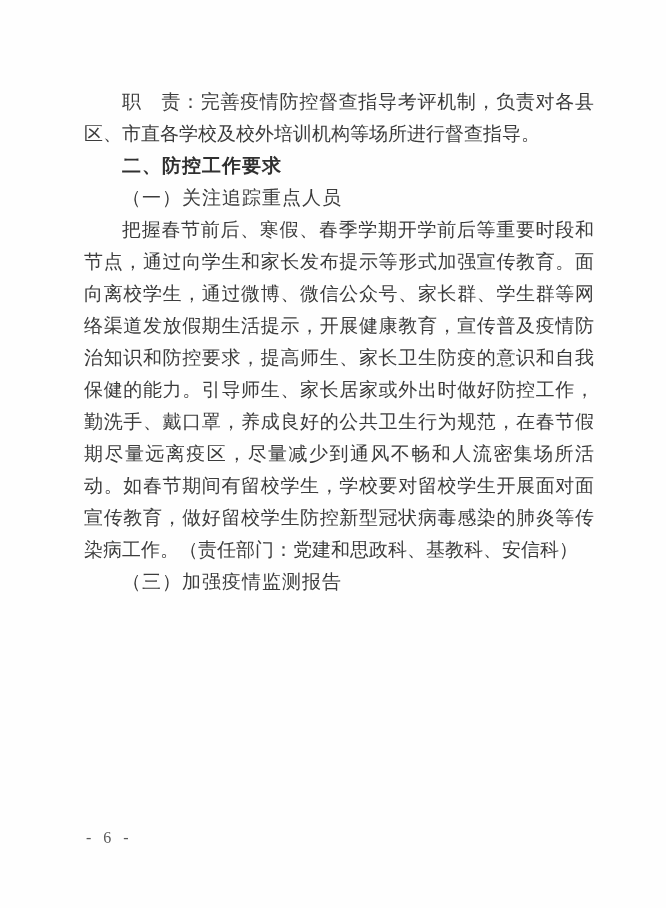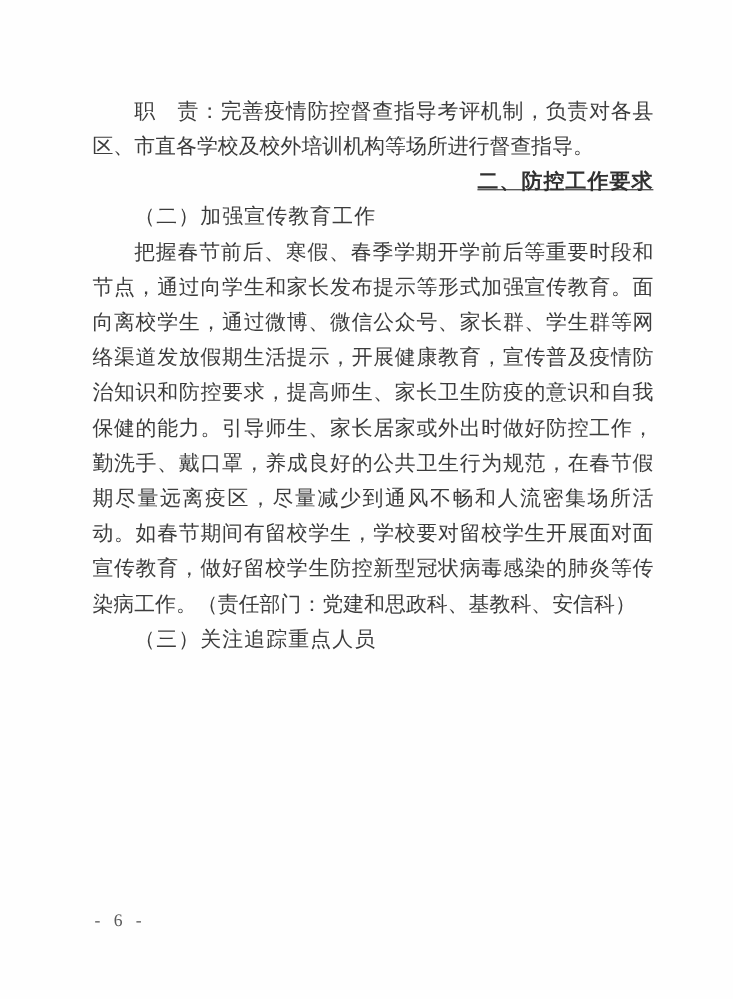--- a/index.html
+++ b/index.html
@@ -27,24 +27,23 @@
     word-break: break-all;
   }
   .content p {
     margin: 0;
     padding: 0;
     text-indent: 2em;
   }
   .content p.heading {
     font-weight: 700;
     color: #303030;
-    text-align: right;
+    text-align: left;
     font-family: "Liberation Sans", "DejaVu Sans", sans-serif;
     letter-spacing: 1px;
-    text-decoration: underline;
   }
   .content p.subheading {
     text-align: left;
     letter-spacing: 1px;
   }
   .page-number {
     position: absolute;
     left: 86px;
     top: 829px;
     font-size: 16px;
@@ -53,18 +52,18 @@
     font-family: "Liberation Serif", "DejaVu Serif", serif;
   }
 </style>
 </head>
 <body>
 
 <div class="page">
   <div class="content" id="document-body">
       <p class="paragraph">职　责：完善疫情防控督查指导考评机制，负责对各县区、市直各学校及校外培训机构等场所进行督查指导。</p>
       <p class="heading">二、防控工作要求</p>
-      <p class="subheading">（二）加强宣传教育工作</p>
+      <p class="subheading">（一）关注追踪重点人员</p>
       <p class="paragraph">把握春节前后、寒假、春季学期开学前后等重要时段和节点，通过向学生和家长发布提示等形式加强宣传教育。面向离校学生，通过微博、微信公众号、家长群、学生群等网络渠道发放假期生活提示，开展健康教育，宣传普及疫情防治知识和防控要求，提高师生、家长卫生防疫的意识和自我保健的能力。引导师生、家长居家或外出时做好防控工作，勤洗手、戴口罩，养成良好的公共卫生行为规范，在春节假期尽量远离疫区，尽量减少到通风不畅和人流密集场所活动。如春节期间有留校学生，学校要对留校学生开展面对面宣传教育，做好留校学生防控新型冠状病毒感染的肺炎等传染病工作。（责任部门：党建和思政科、基教科、安信科）</p>
-      <p class="subheading">（三）关注追踪重点人员</p>
+      <p class="subheading">（三）加强疫情监测报告</p>
     </div>
   <div class="page-number">- 6 -</div>
 </div>
 
 </body></html>

